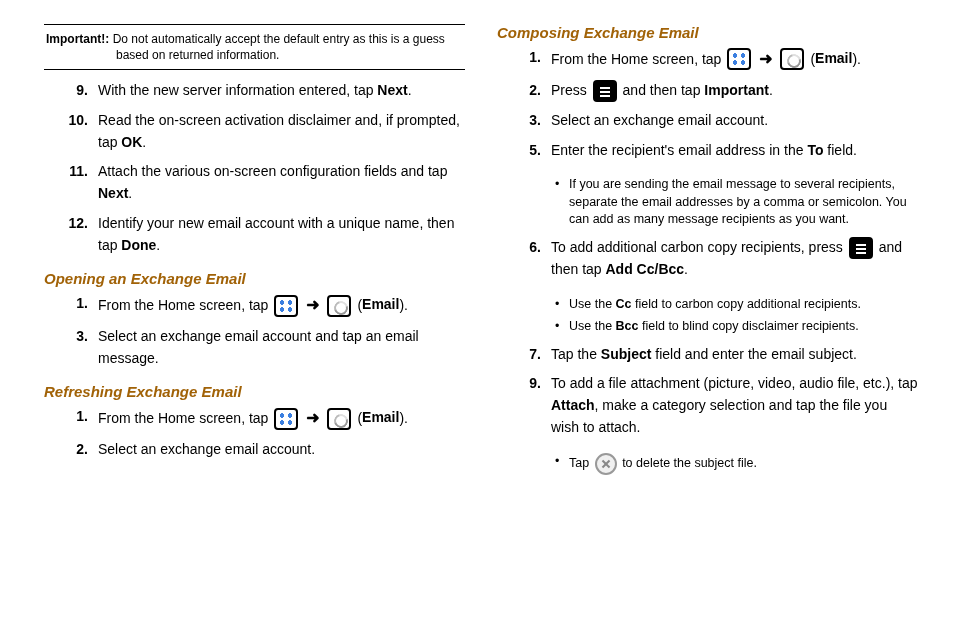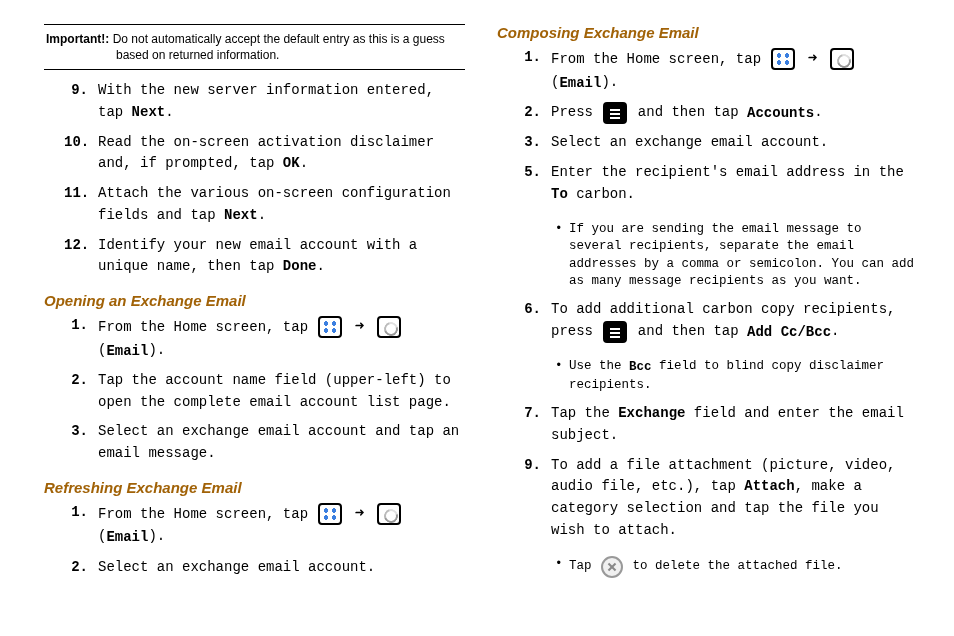--- a/index.html
+++ b/index.html
@@ -9,21 +9,20 @@
     font-size: 14px;
     color: #000;
     background: #fff;
     width: 954px;
     height: 636px;
     padding: 24px 36px 12px 44px;
   }
   .columns {
     display: flex;
     gap: 32px;
-    align-items: flex-end;
   }
   .col {
     flex: 1;
     min-width: 0;
   }
   .hr-top {
     border: none;
     border-top: 1px solid #000;
     margin: 0 0 6px 0;
   }
@@ -53,21 +52,20 @@
   ol.num-list {
     list-style: none;
     margin: 2px 0 0 0;
     padding: 0 0 0 50px;
   }
   ol.num-list > li {
     position: relative;
     line-height: 1.55;
     margin-bottom: 8px;
     padding-left: 4px;
-    font-family: Liberation Mono, monospace;
   }
   ol.num-list > li::before {
     content: attr(data-num) ".";
     position: absolute;
     left: -30px;
     width: 24px;
     text-align: right;
     font-weight: bold;
   }
   ul.bullets {
@@ -218,21 +216,20 @@
 
     <div class="section-heading">Opening an Exchange Email</div>
     <ol class="num-list">
       <li data-num="1" class="line-seg">
         <span>From the Home screen, tap </span>
         <span class="icon icon-apps"></span>
         <span class="arrow">➜</span>
         <span class="icon icon-email"></span>
         <span> (</span><b>Email</b><span>).</span>
       </li>
-      <li data-num="2"><span>Tap the account name field (upper-left) to open the complete email account list page.</span></li>
       <li data-num="3"><span>Select an exchange email account and tap an email message.</span></li>
     </ol>
 
     <div class="section-heading">Refreshing Exchange Email</div>
     <ol class="num-list">
       <li data-num="1" class="line-seg">
         <span>From the Home screen, tap </span>
         <span class="icon icon-apps"></span>
         <span class="arrow">➜</span>
         <span class="icon icon-email"></span>
@@ -250,48 +247,51 @@
       <li data-num="1" class="line-seg">
         <span>From the Home screen, tap </span>
         <span class="icon icon-apps"></span>
         <span class="arrow">➜</span>
         <span class="icon icon-email"></span>
         <span> (</span><b>Email</b><span>).</span>
       </li>
       <li data-num="2" class="line-seg">
         <span>Press </span>
         <span class="icon icon-menu"></span>
-        <span> and then tap </span><b>Accounts</b><span>.</span>
+        <span> and then tap </span><b>Important</b><span>.</span>
       </li>
       <li data-num="3"><span>Select an exchange email account.</span></li>
       <li data-num="5">
-        <span>Enter the recipient's email address in the </span><b>To</b><span> carbon.</span>
+        <span>Enter the recipient's email address in the </span><b>To</b><span> field.</span>
         <ul class="bullets">
           <li><span>If you are sending the email message to several recipients, separate the email addresses by a comma or semicolon. You can add as many message recipients as you want.</span></li>
         </ul>
       </li>
       <li data-num="6" class="line-seg">
         <span>To add additional carbon copy recipients, press </span>
         <span class="icon icon-menu"></span>
         <span> and then tap </span><b>Add Cc/Bcc</b><span>.</span>
         <ul class="bullets">
           <li>
+            <span>Use the </span><b>Cc</b><span> field to carbon copy additional recipients.</span>
+          </li>
+          <li>
             <span>Use the </span><b>Bcc</b><span> field to blind copy disclaimer recipients.</span>
           </li>
         </ul>
       </li>
       <li data-num="7">
-        <span>Tap the </span><b>Exchange</b><span> field and enter the email subject.</span>
+        <span>Tap the </span><b>Subject</b><span> field and enter the email subject.</span>
       </li>
       <li data-num="9">
         <span>To add a file attachment (picture, video, audio file, etc.), tap </span><b>Attach</b><span>, make a category selection and tap the file you wish to attach.</span>
         <ul class="bullets">
           <li class="line-seg">
             <span>Tap </span>
             <span class="icon icon-delete"></span>
-            <span> to delete the attached file.</span>
+            <span> to delete the subject file.</span>
           </li>
         </ul>
       </li>
     </ol>
   </div>
 
 </div>
 
 </body></html>

